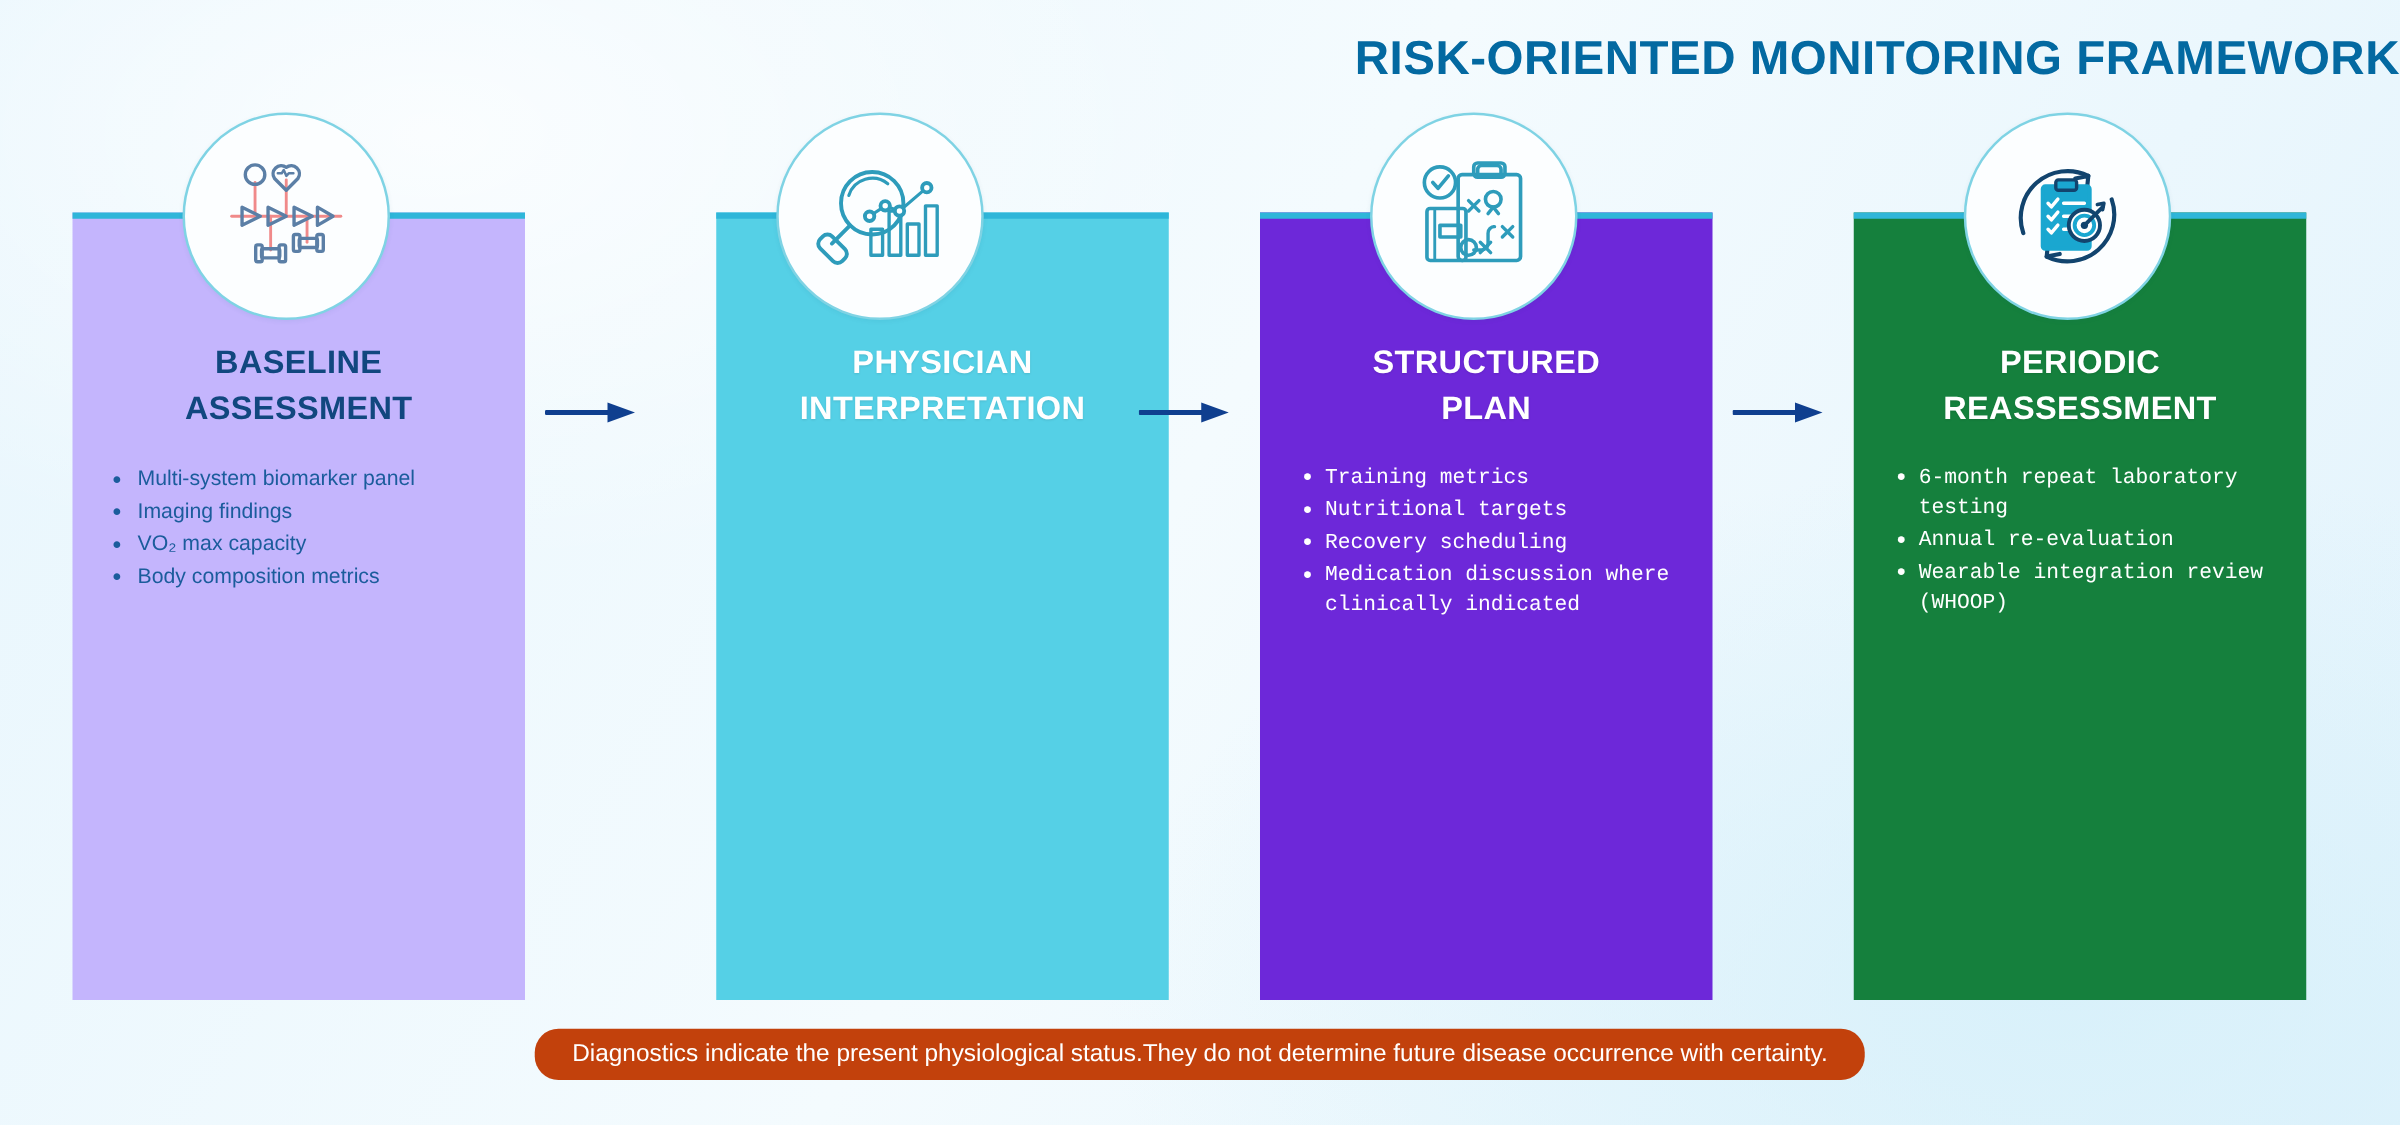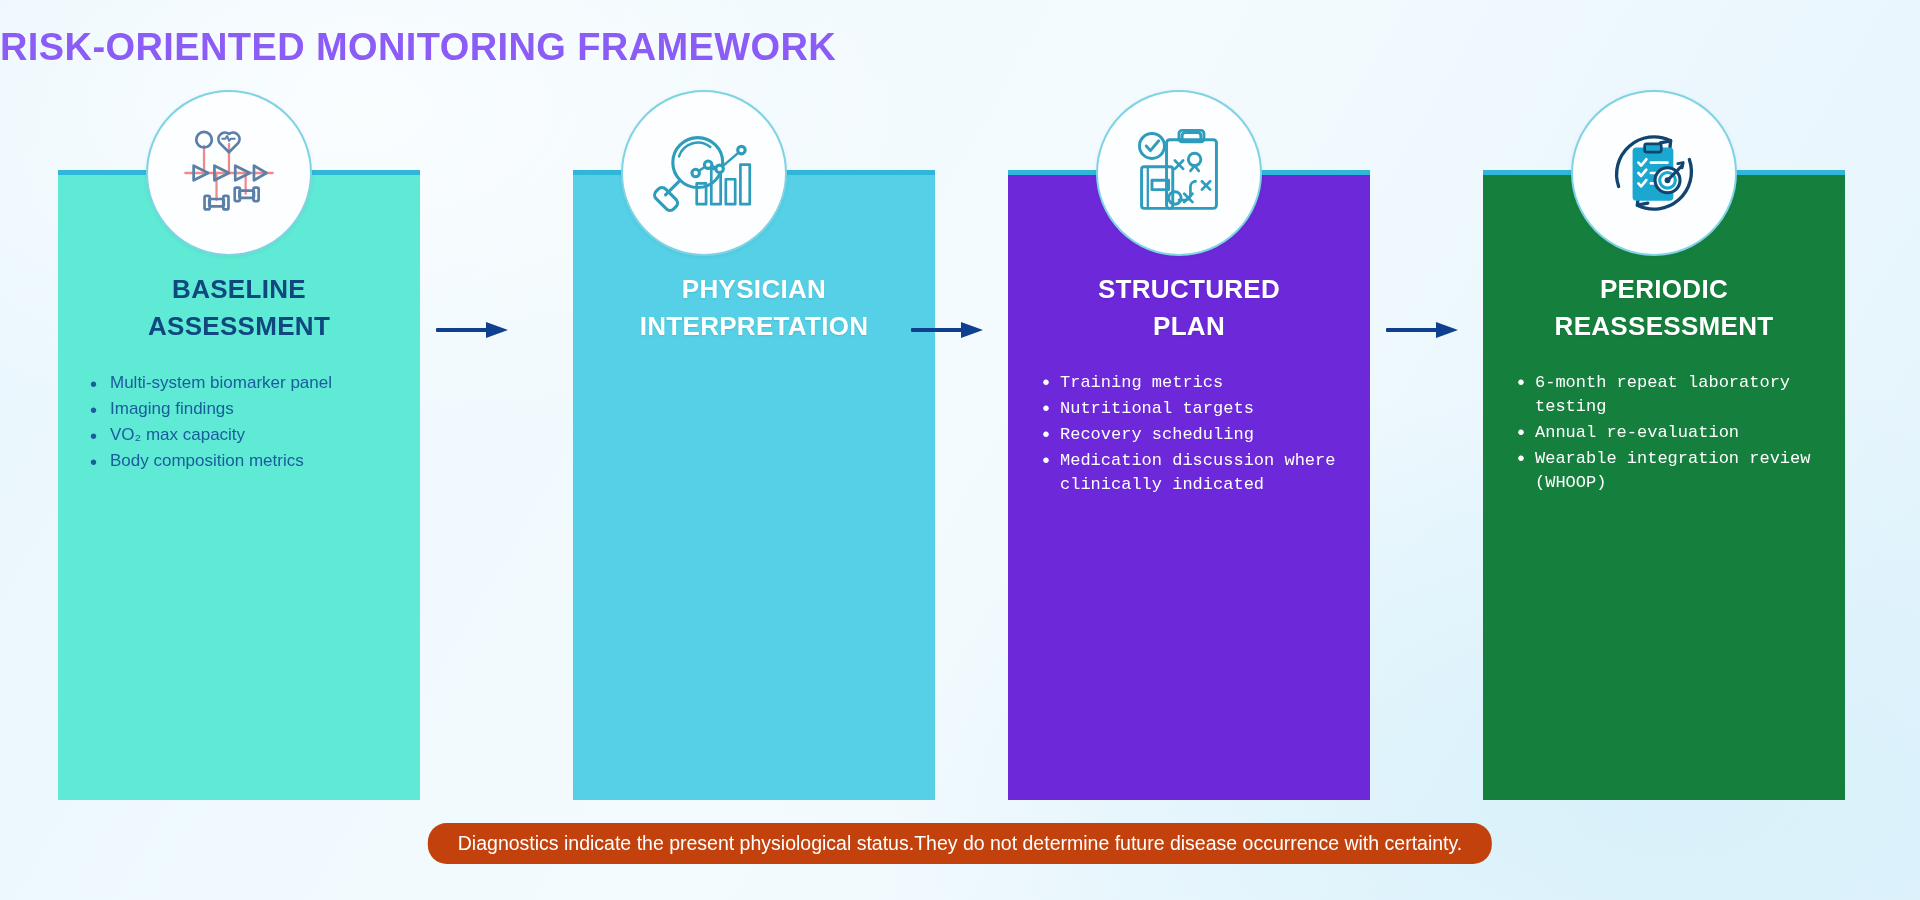--- a/index.html
+++ b/index.html
@@ -16,44 +16,44 @@
     background:
       radial-gradient(900px 500px at 18% 12%, rgba(255,255,255,.75), rgba(255,255,255,0) 70%),
       radial-gradient(1100px 600px at 86% 88%, rgba(214,240,250,.85), rgba(255,255,255,0) 70%),
       linear-gradient(120deg, rgba(232,246,253,1) 0%, rgba(244,251,254,1) 48%, rgba(226,243,252,1) 100%);
     pointer-events:none;
   }
 
   .title {
     position:absolute;
     top:26px; left:0; right:0;
-    text-align:left;
+    text-align:right;
     font-size:38px;
     font-weight:bold;
     letter-spacing:.4px;
-    color:#8b5cf6;
+    color:#0369a1;
     z-index:5;
   }
 
   .stage {
     position:absolute;
     top:170px; left:0; right:0;
     height:630px;
     z-index:3;
   }
 
   .col {
     position:absolute;
     top:0;
     width:362px;
     height:630px;
     border-top:5px solid #2fb6d9;
     padding:96px 26px 20px 26px;
   }
-  .col-1 { left:58px;   background:#5eead4; }
+  .col-1 { left:58px;   background:#c4b5fd; }
   .col-2 { left:533px;  background:#55d0e6;margin-left:40px; }
   .col-3 { left:1008px; background:#6d28d9; }
   .col-4 { left:1483px; background:#15803d; }
 
   .col-title {
     text-align:center;
     font-size:26px;
     font-weight:bold;
     line-height:1.42;
     letter-spacing:.3px;

